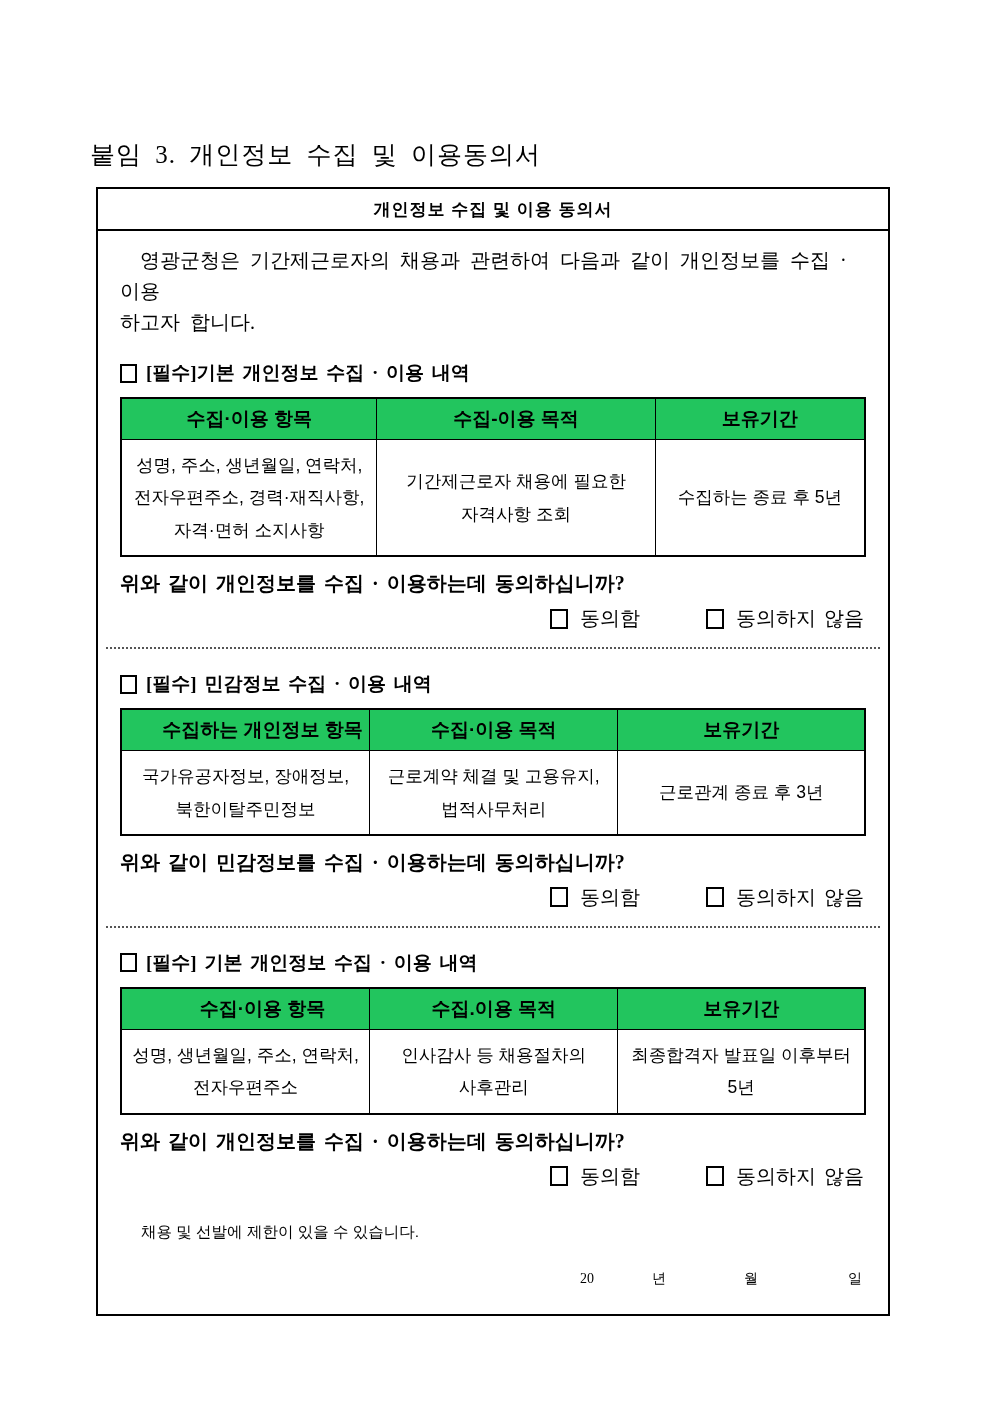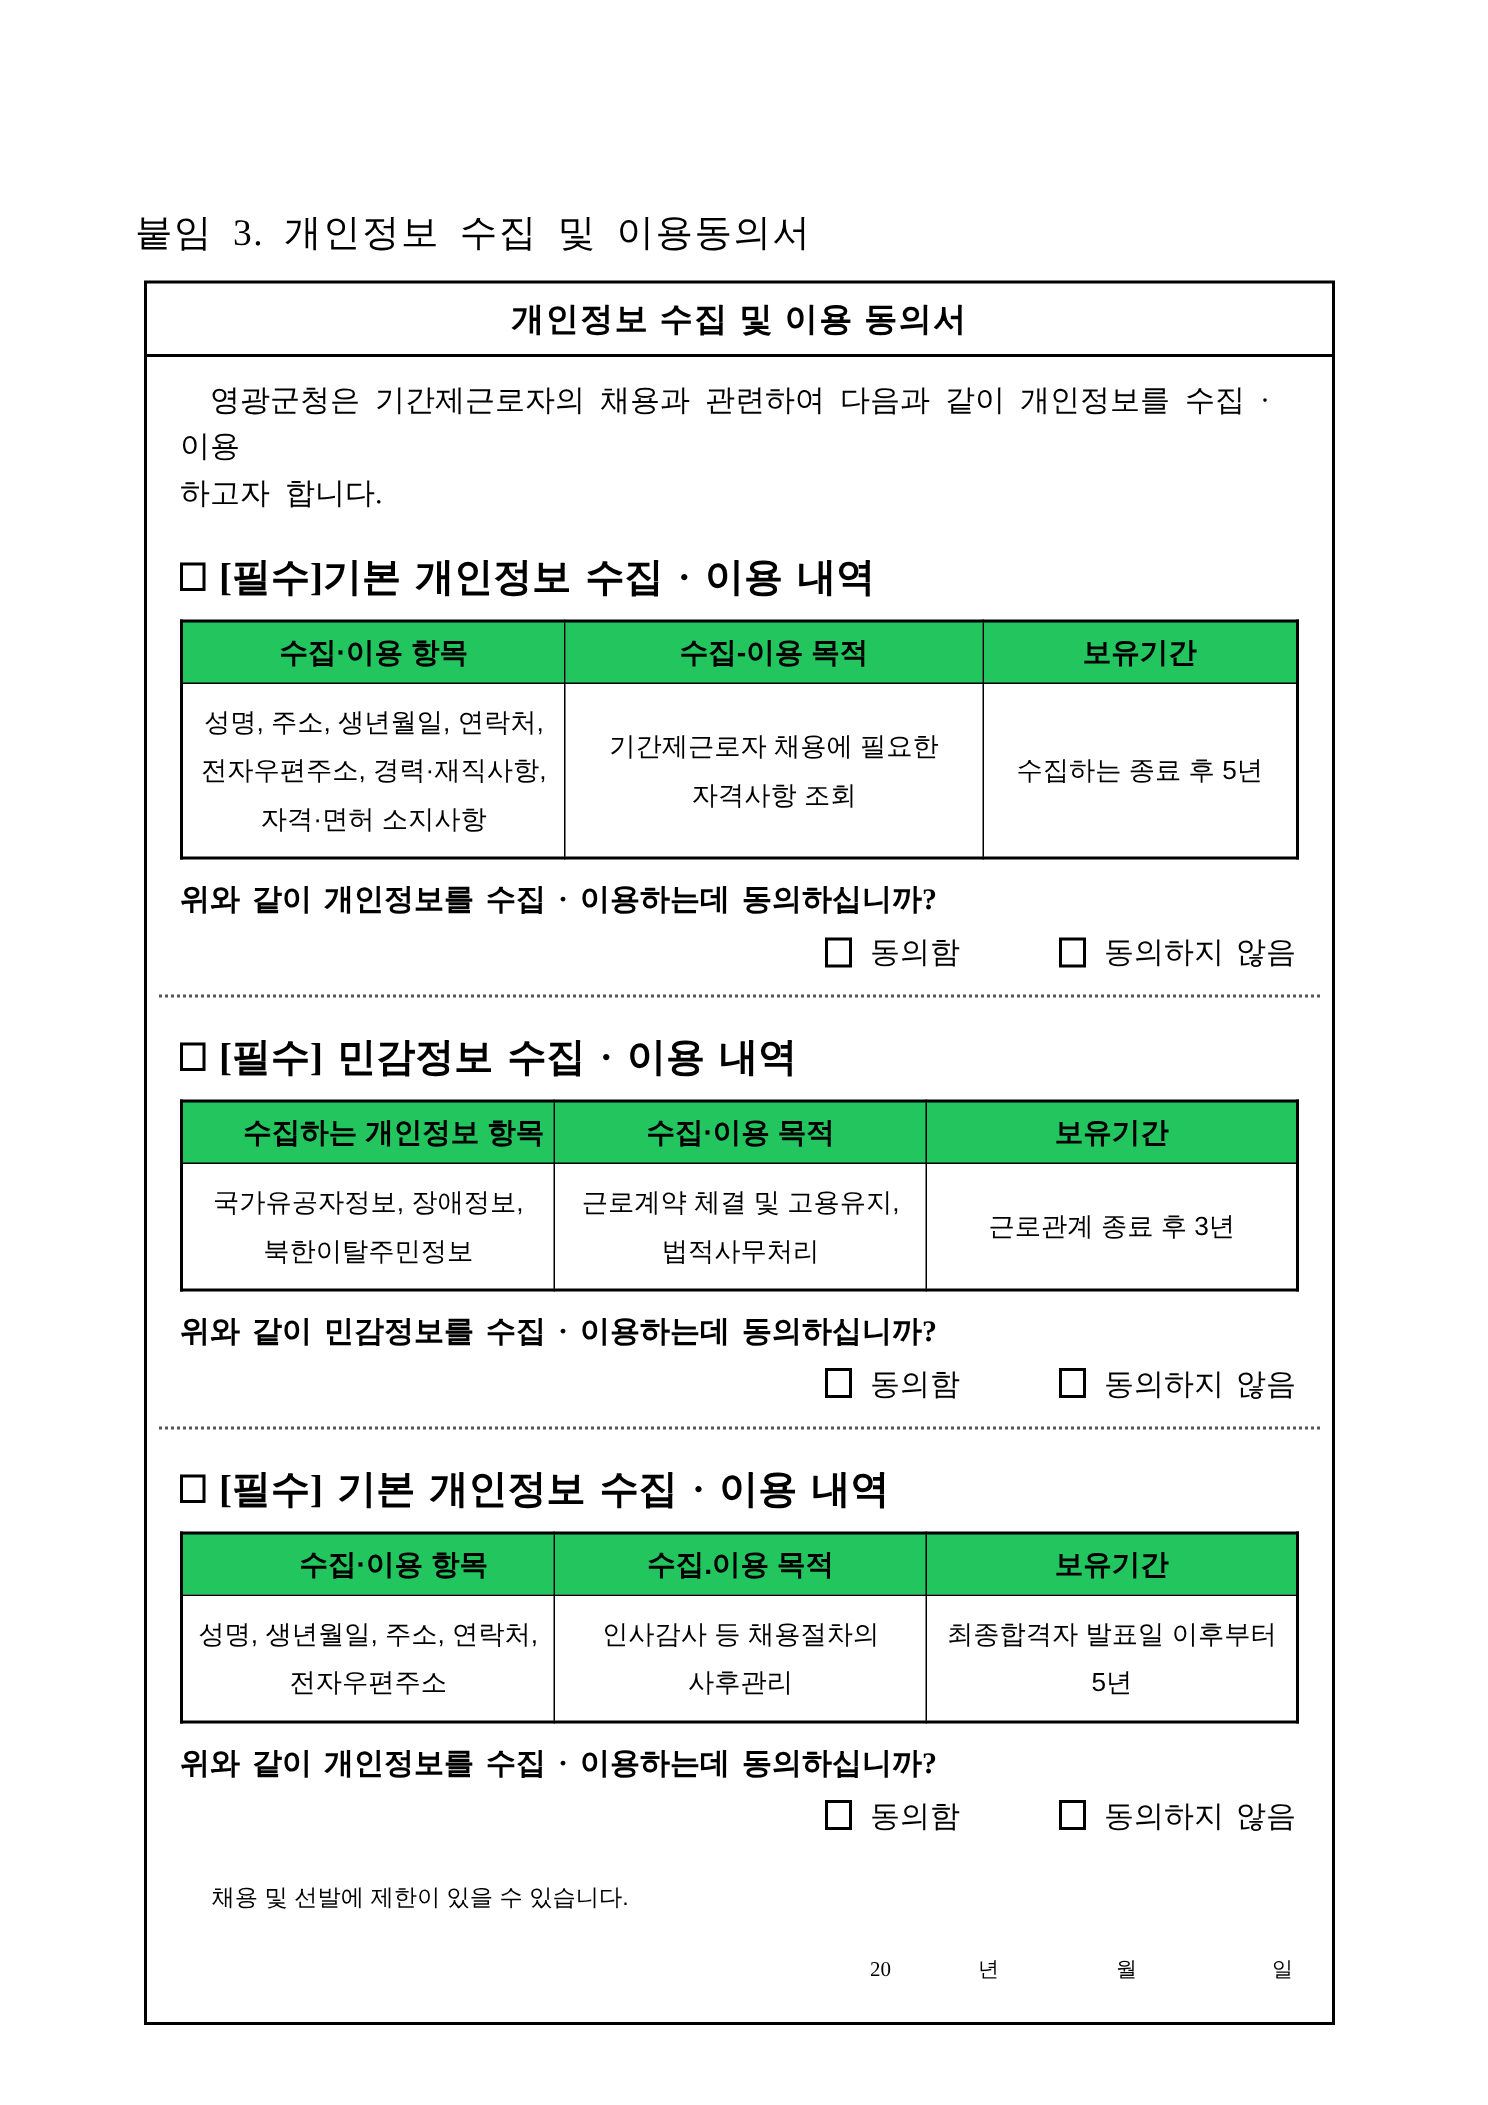--- a/index.html
+++ b/index.html
@@ -23,40 +23,40 @@
     margin-left: 96px;
     width: 794px;
     border: 2px solid #000;
   }
   .form-header {
     border-bottom: 2px solid #000;
     text-align: center;
     padding: 9px 0 8px;
     font-family: "Liberation Sans", sans-serif;
     font-weight: bold;
-    font-size: 22px;
+    font-size: 17px;
     letter-spacing: 1px;
   }
   .form-body { padding: 0 22px 26px; }
 
   .intro {
     margin-top: 14px;
     font-size: 20px;
     line-height: 1.55;
     white-space: pre-line;
     text-indent: 20px;
     word-spacing: 5px;
   }
 
   .section-heading {
     display: flex;
     align-items: center;
     gap: 9px;
     margin: 22px 0 11px;
-    font-size: 26px;
+    font-size: 19px;
     font-weight: bold;
     word-spacing: 3px;
   }
   .sq {
     display: inline-block;
     width: 17px; height: 19px;
     border: 2px solid #000;
     flex: 0 0 auto;
   }
 

